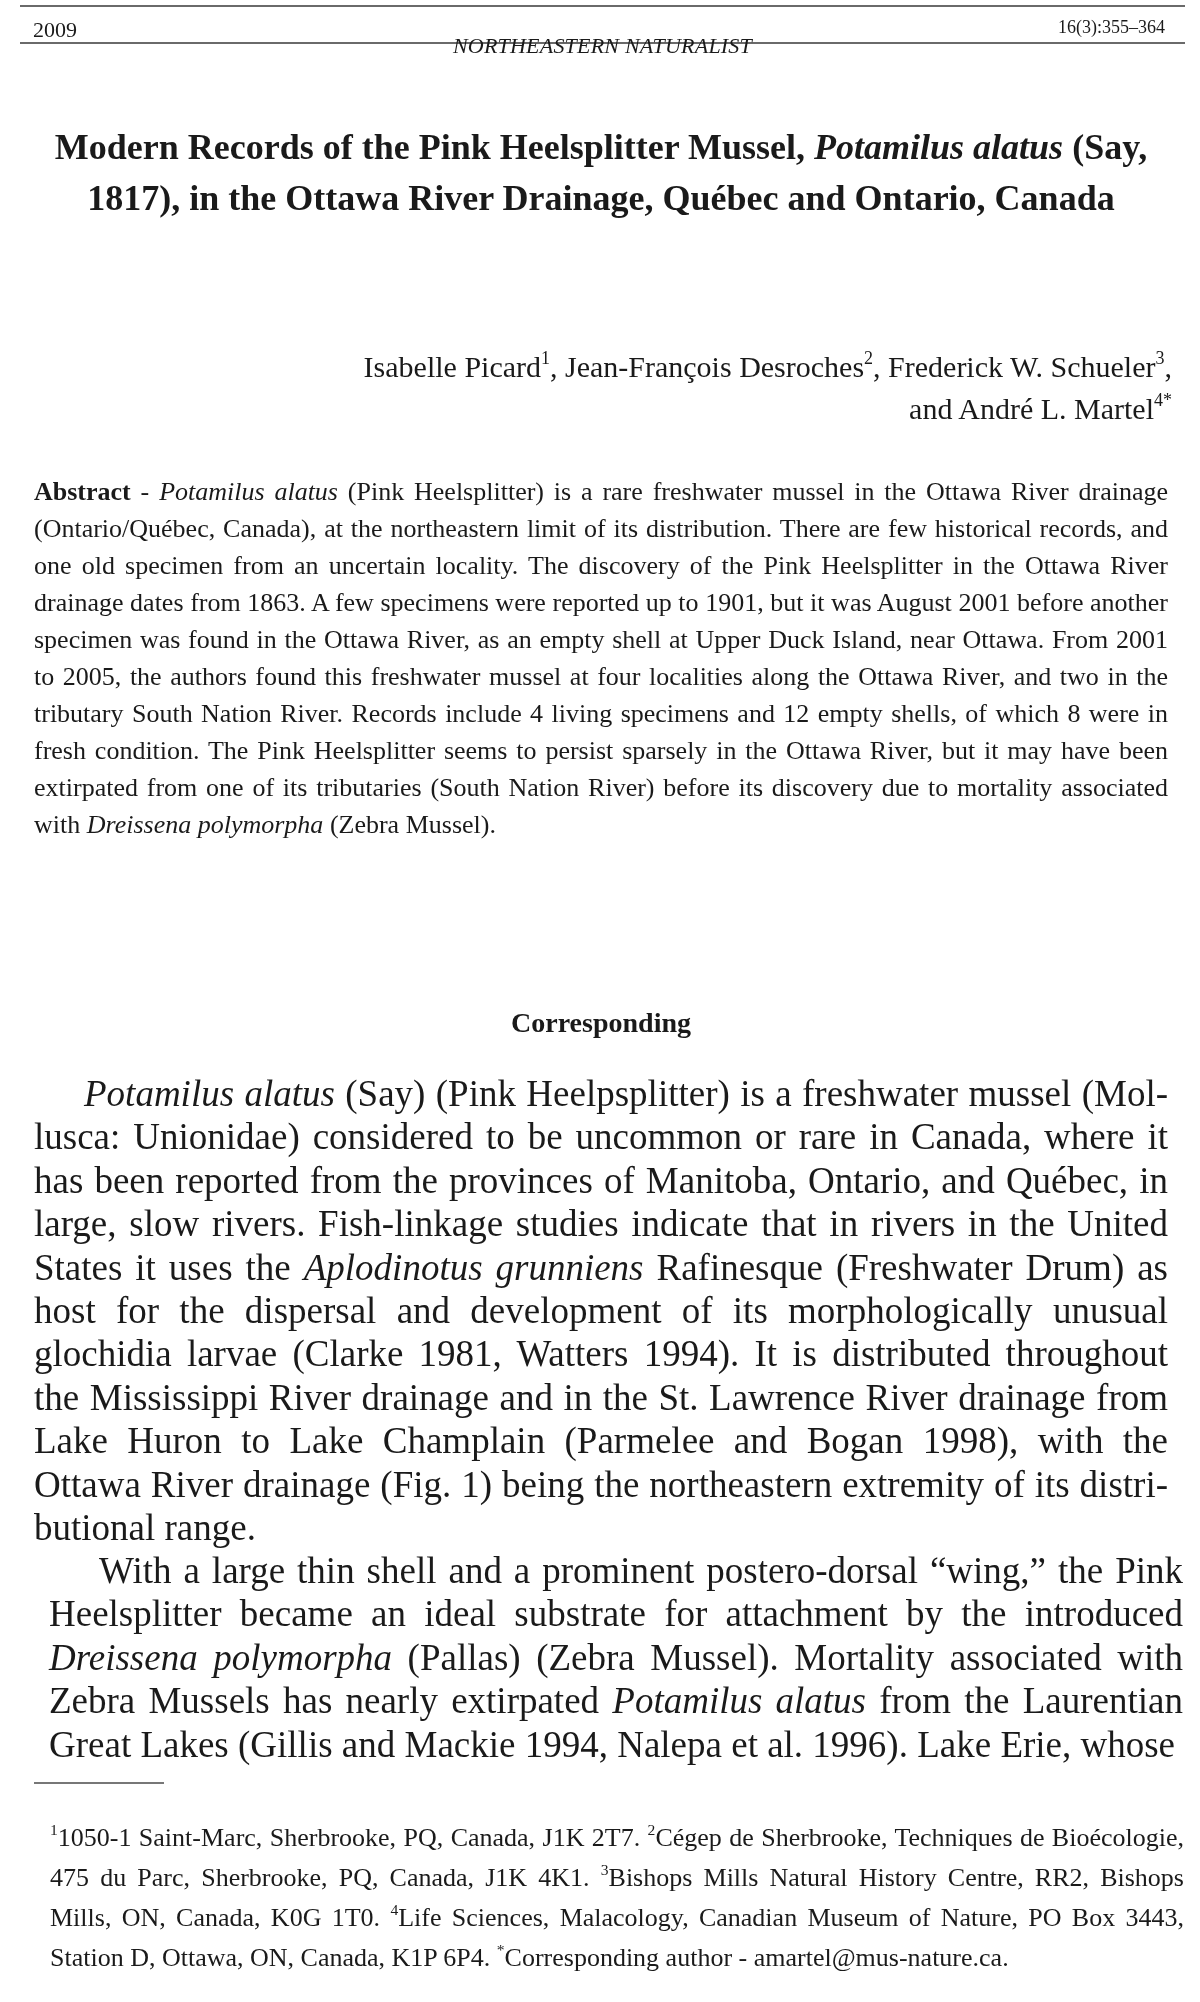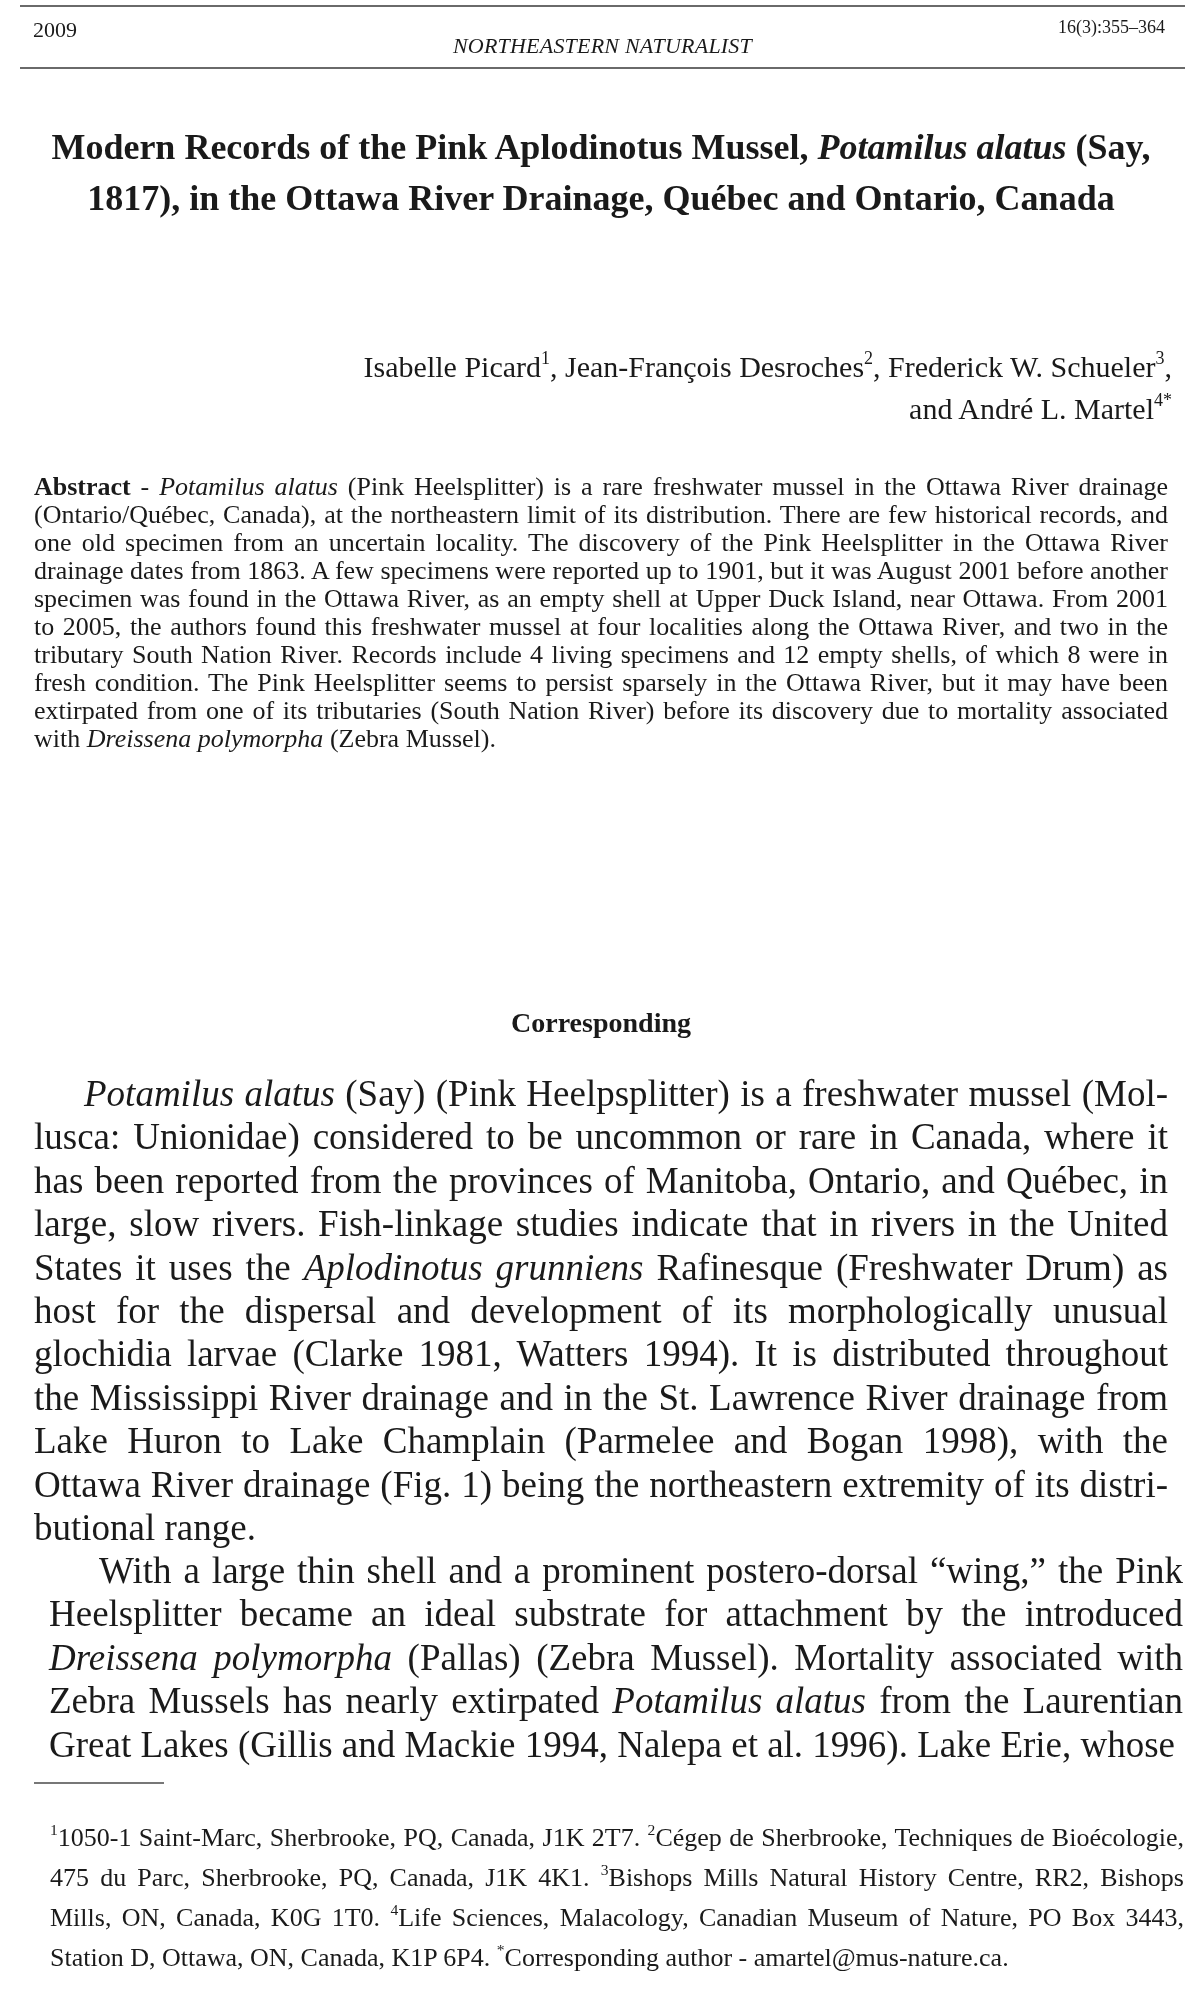--- a/index.html
+++ b/index.html
@@ -13,21 +13,21 @@
       position: relative;
       overflow: hidden;
       color: #1a1a1a;
       font-family: "Liberation Serif", "DejaVu Serif", serif;
     }
     .running-head {
       position: absolute;
       left: 20px;
       top: 5px;
       width: 1165px;
-      height: 64px;
+      height: 39px;
       border-top: 2px solid #6a6a6a;
       border-bottom: 2px solid #6a6a6a;
       box-sizing: border-box;
     }
     .running-head .rh-year {
       position: absolute;
       left: 13px;
       top: 10px;
       font-size: 22px;
     }
@@ -76,21 +76,21 @@
     .body-text {
       position: absolute;
       left: 34px;
       width: 1134px;
       text-align: justify;
       margin: 0;
     }
     .abstract {
       top: 473px;
       font-size: 26px;
-      line-height: 28px;
+      line-height: 37px;
     }
     .section-heading {
       position: absolute;
       left: 34px;
       width: 1134px;
       top: 1003px;
       text-align: center;
       font-weight: bold;
       font-size: 28px;
       line-height: 40px;
@@ -126,21 +126,21 @@
   </style>
 </head>
 <body>
 
 <header class="running-head">
   <span class="rh-year">2009</span>
   <span class="rh-journal">NORTHEASTERN NATURALIST</span>
   <span class="rh-volume">16(3):355–364</span>
 </header>
 
-<h1 class="title"><span>Modern Records of the Pink Aplodinotus Mussel, </span><span class="it">Potamilus alatus</span><span> (Say, 1817), in the Ottawa River Drainage, Québec and Ontario, Canada</span></h1>
+<h1 class="title"><span>Modern Records of the Pink Heelsplitter Mussel, </span><span class="it">Potamilus alatus</span><span> (Say, 1817), in the Ottawa River Drainage, Québec and Ontario, Canada</span></h1>
 
 <p class="authors"><span>Isabelle Picard</span><sup>1</sup><span>, Jean-François Desroches</span><sup>2</sup><span>, Frederick W. Schueler</span><sup>3</sup><span>,</span><br><span>and André L. Martel</span><sup>4*</sup></p>
 
 <p class="body-text abstract"><span class="bd">Abstract</span><span> - </span><span class="it">Potamilus alatus</span><span> (Pink Heelsplitter) is a rare freshwater mussel in the Ottawa River drainage (Ontario/Québec, Canada), at the northeastern limit of its dis­tribution. There are few historical records, and one old specimen from an uncertain locality. The discovery of the Pink Heelsplitter in the Ottawa River drainage dates from 1863. A few specimens were reported up to 1901, but it was August 2001 before another specimen was found in the Ottawa River, as an empty shell at Upper Duck Island, near Ottawa. From 2001 to 2005, the authors found this freshwater mussel at four localities along the Ottawa River, and two in the tributary South Nation River. Records include 4 living specimens and 12 empty shells, of which 8 were in fresh condition. The Pink Heelsplitter seems to persist sparsely in the Ottawa River, but it may have been extirpated from one of its tributaries (South Nation River) before its discovery due to mortality associated with </span><span class="it">Dreissena polymorpha</span><span> (Zebra Mussel).</span></p>
 
 <h2 class="section-heading">Corresponding</h2>
 
 <p class="body-text intro intro-p1"><span class="it">Potamilus alatus</span><span> (Say) (Pink Heelpsplitter) is a freshwater mussel (Mol­lusca: Unionidae) considered to be uncommon or rare in Canada, where it has been reported from the provinces of Manitoba, Ontario, and Québec, in large, slow rivers. Fish-linkage studies indicate that in rivers in the United States it uses the </span><span class="it">Aplodinotus grunniens</span><span> Rafinesque (Freshwater Drum) as host for the dispersal and development of its morphologically unusual glochidia larvae (Clarke 1981, Watters 1994). It is distributed throughout the Mississippi River drainage and in the St. Lawrence River drainage from Lake Huron to Lake Champlain (Parmelee and Bogan 1998), with the Ottawa River drainage (Fig. 1) being the northeastern extremity of its distri­butional range.</span></p>
 <p class="body-text intro intro-p2"><span>With a large thin shell and a prominent postero-dorsal “wing,” the Pink Heelsplitter became an ideal substrate for attachment by the introduced </span><span class="it">Dreissena polymorpha</span><span> (Pallas) (Zebra Mussel). Mortality associated with Zebra Mussels has nearly extirpated </span><span class="it">Potamilus alatus</span><span> from the Laurentian Great Lakes (Gillis and Mackie 1994, Nalepa et al. 1996). Lake Erie, whose</span></p>
 

